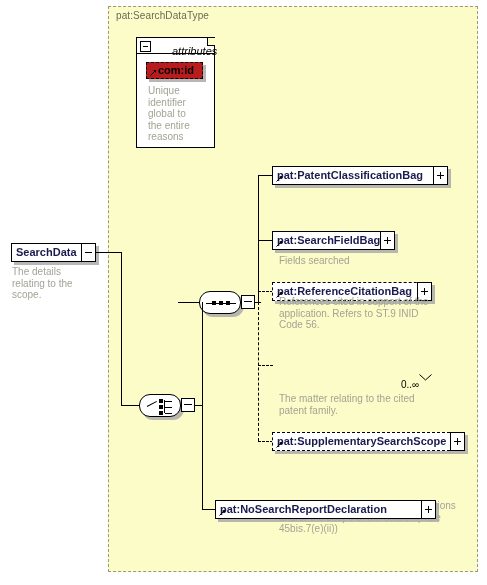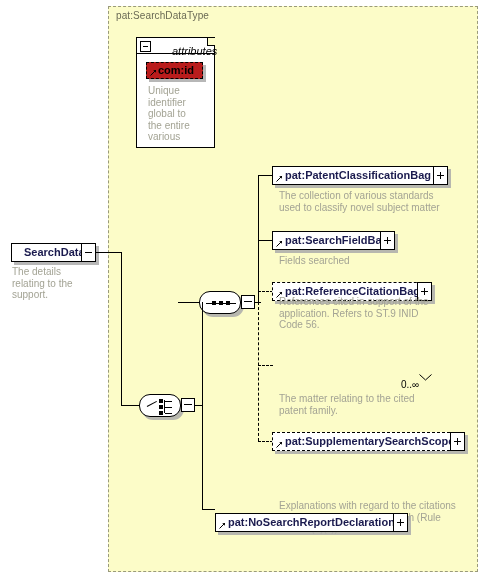--- a/index.html
+++ b/index.html
@@ -32,21 +32,21 @@
     border:1px solid #000;
     box-sizing:border-box;
     height:19px;
     display:flex;align-items:center;
     box-shadow:3px 3px 0 0 rgba(170,170,170,.85);
   }
   .node.optional{border:1px dashed #000;}
   .node .label{
     font-size:11px;font-weight:bold;color:#1a1a4e;
     white-space:nowrap;
-    padding-left:12px;
+    padding-left:4px;
     line-height:1;
   }
   
   .refarrow{
     position:absolute;left:3px;bottom:2px;width:7px;height:7px;
   }
   
   .expander{
     position:absolute;right:-1px;top:-1px;bottom:-1px;
     width:15px;
@@ -147,21 +147,21 @@
   <div class="ct-title">pat:SearchDataType</div>
 
   <div class="node" style="left:11px;top:243px;width:85px;">
     <span class="label">SearchData</span>
     <span class="expander">
       <span class="h"></span>
     </span>
   </div>
   <div class="desc" style="left:12px;top:266px;width:92px;">The details
 relating to the
-support.</div>
+scope.</div>
 
   <div class="ln h" style="left:96px;top:252px;width:25px;"></div>
   <div class="ln v" style="left:121px;top:252px;height:154px;"></div>
   <div class="ln h" style="left:121px;top:405px;width:18px;"></div>
 
   <div class="attrbox"></div>
   <div class="attrbox-head">
     <span class="attr-toggle">
       <span class="h"></span>
     </span>
@@ -174,21 +174,21 @@
     <svg class="refarrow" viewBox="0 0 7 7">
       <path d="M0.5 6.5 L6 1" stroke="#000" stroke-width="1" fill="none"></path>
       <path d="M6 1 L3.2 1.2 L5.8 3.8 Z" fill="#000"></path>
     </svg>
     <span class="label">com:id</span>
   </div>
   <div class="desc" style="left:148px;top:85px;width:62px;">Unique
 identifier
 global to
 the entire
-various</div>
+reasons</div>
 
   <div class="compositor" style="left:199px;top:291px;">
     <div class="comp-body">
       <span class="seq-line"></span>
       <span class="seq-dot" style="left:12px;"></span>
       <span class="seq-dot" style="left:19px;"></span>
       <span class="seq-dot" style="left:26px;"></span>
     </div>
     <div class="comp-ctrl">
         <span class="h"></span>
@@ -231,22 +231,20 @@
     <svg class="refarrow" viewBox="0 0 7 7">
       <path d="M0.5 6.5 L6 1" stroke="#000" stroke-width="1" fill="none"></path>
       <path d="M6 1 L3.2 1.2 L5.8 3.8 Z" fill="#000"></path>
     </svg>
     <span class="label">pat:PatentClassificationBag</span>
     <span class="expander">
       <span class="h"></span>
         <span class="v"></span>
     </span>
   </div>
-  <div class="desc" style="left:279px;top:190px;width:200px;">The collection of various standards
-used to classify novel subject matter</div>
 
   <div class="node" style="left:272px;top:231px;width:123px;">
     <svg class="refarrow" viewBox="0 0 7 7">
       <path d="M0.5 6.5 L6 1" stroke="#000" stroke-width="1" fill="none"></path>
       <path d="M6 1 L3.2 1.2 L5.8 3.8 Z" fill="#000"></path>
     </svg>
     <span class="label">pat:SearchFieldBag</span>
     <span class="expander">
       <span class="h"></span>
         <span class="v"></span>
@@ -284,21 +282,21 @@
     <span class="label">pat:SupplementarySearchScope</span>
     <span class="expander">
       <span class="h"></span>
         <span class="v"></span>
     </span>
   </div>
   <div class="desc" style="left:279px;top:456px;width:200px;margin-top:44px;">Explanations with regard to the citations
 and/or the scope of the search (Rule
 45bis.7(e)(ii))</div>
 
-  <div class="node" style="left:215px;top:513px;width:193px;">
+  <div class="node" style="left:215px;top:500px;width:221px;">
     <svg class="refarrow" viewBox="0 0 7 7">
       <path d="M0.5 6.5 L6 1" stroke="#000" stroke-width="1" fill="none"></path>
       <path d="M6 1 L3.2 1.2 L5.8 3.8 Z" fill="#000"></path>
     </svg>
     <span class="label">pat:NoSearchReportDeclaration</span>
     <span class="expander">
       <span class="h"></span>
         <span class="v"></span>
     </span>
   </div>

